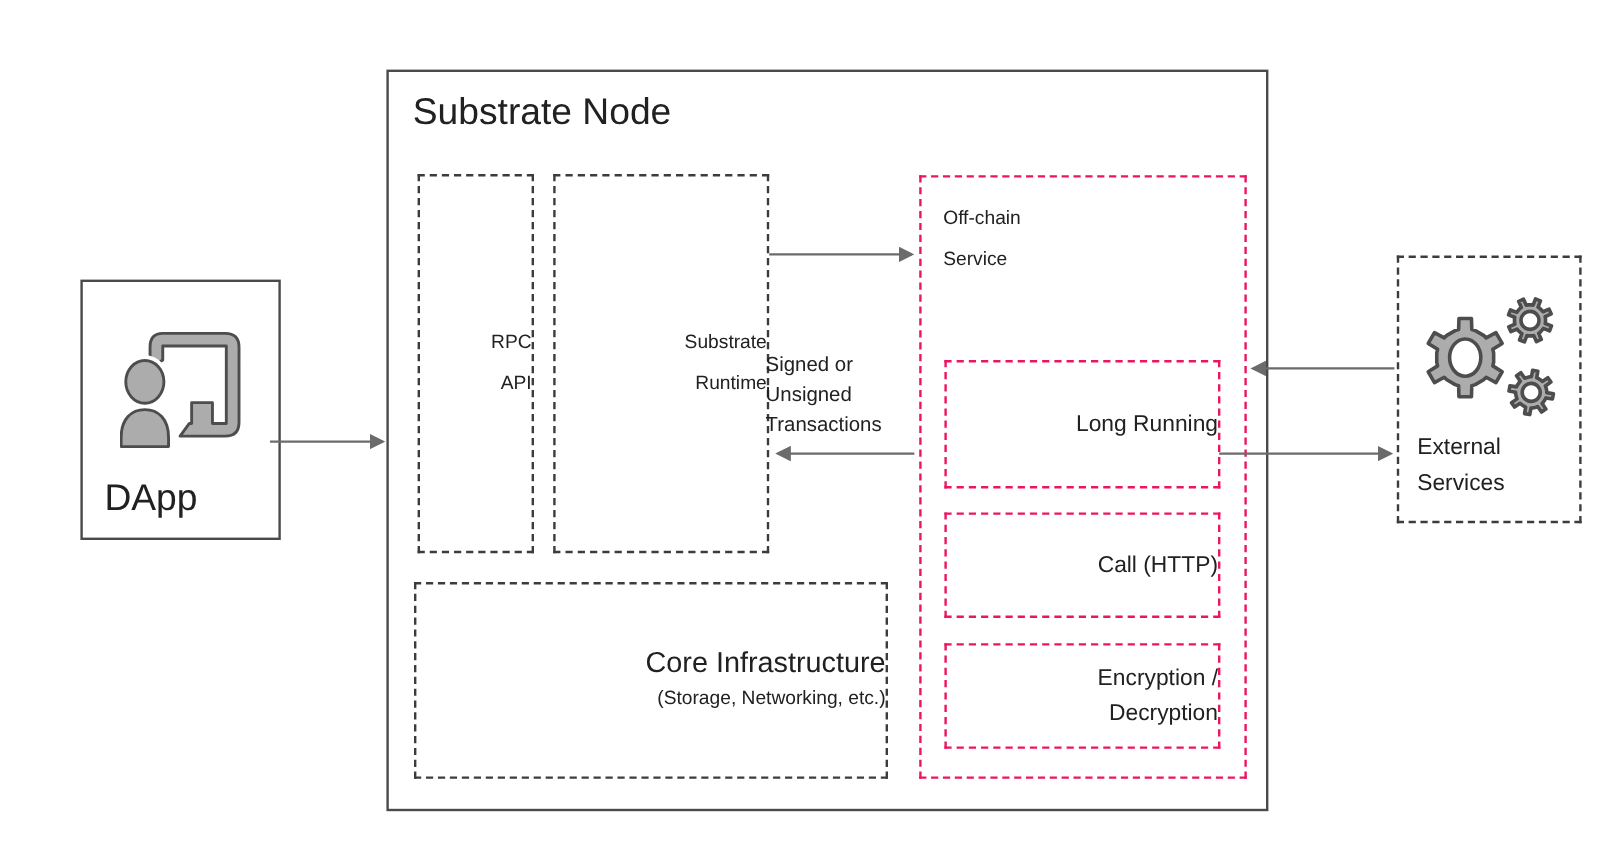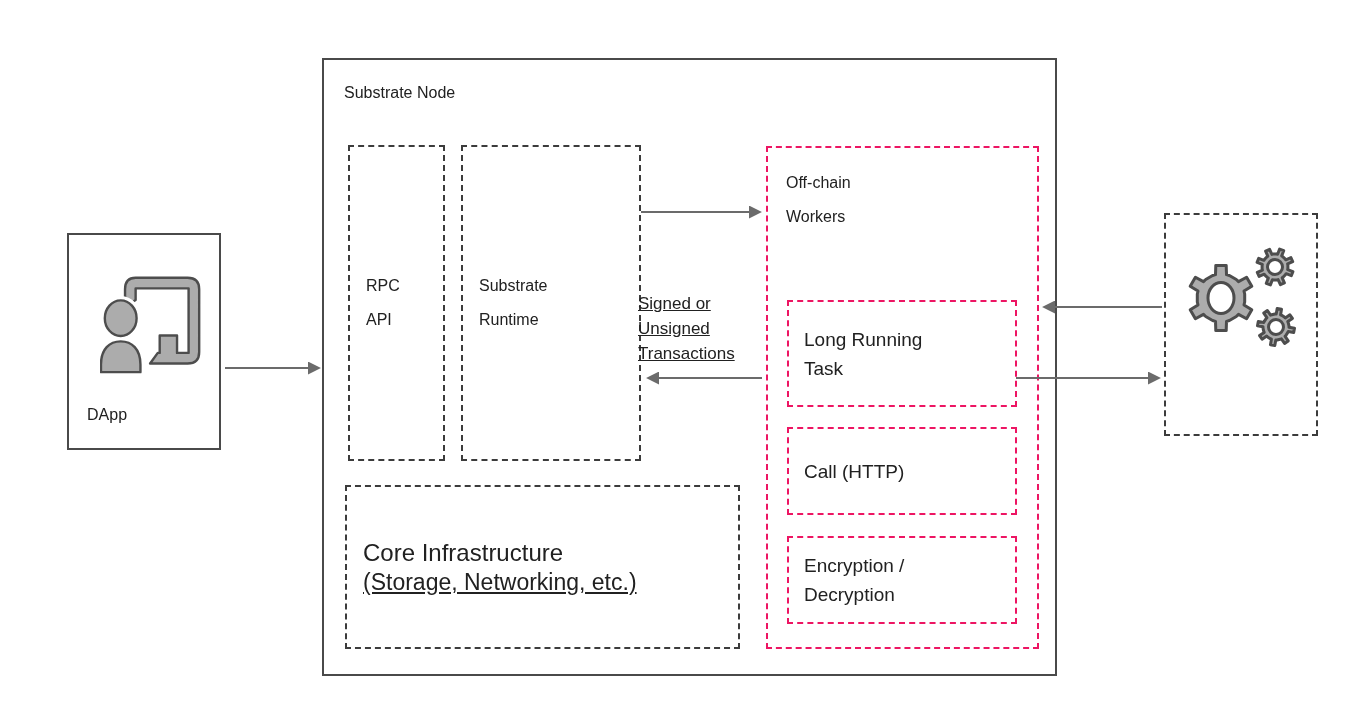--- a/index.html
+++ b/index.html
@@ -4,36 +4,36 @@
 <style>
   html,body{margin:0;padding:0;background:#ffffff;}
   #canvas{
     position:relative;width:1351px;height:714px;background:#ffffff;overflow:hidden;
     font-family:"Liberation Sans",sans-serif;color:#212121;
   }
   .abs{position:absolute;box-sizing:border-box;}
   .box-solid{border:2px solid #4a4a4a;background:#ffffff;}
   .box-dash{border:2px dashed #3c3c3c;background:transparent;}
   .box-pink{border:2px dashed #ed1563;background:transparent;}
-  .vcenter{display:flex;flex-direction:column;justify-content:center;}
+  .vcenter{display:flex;flex-direction:column;justify-content:center;text-align:right;}
   .lbl-lg{font-size:16px;line-height:34px;}
   .lbl-md{font-size:19px;line-height:29px;}
-  .title{font-size:16px;line-height:30px;}
+  .title{font-size:31px;line-height:30px;}
   .core-title{font-size:24px;line-height:31px;}
-  .core-sub{font-size:23px;line-height:29px;text-decoration:underline;}
-  .edge-label{font-size:17px;line-height:25px;text-decoration:underline;}
+  .core-sub{font-size:16px;line-height:29px;}
+  .edge-label{font-size:17px;line-height:25px;}
   svg{display:block;}
   .overlay{pointer-events:none;}
 </style>
 </head>
 <body>
 
 <div id="canvas">
 
-  <div class="abs box-solid" style="left:67px;top:233px;width:154px;height:217px;text-align:center;">
+  <div class="abs box-solid" style="left:67px;top:233px;width:167px;height:217px;text-align:center;">
     <svg class="abs" style="left:31px;top:35px;" width="104" height="108" viewBox="0 0 108 108">
 
       <path d="M37,6 L91,6 Q103,6 103,18 L103,83 Q103,95 91,95 L52,95 L60,84 L62,84 L62,66 L80,66 L80,84 L92,84 L92,17 L37,17 L37,29 L26,36 L26,18 Q26,6 37,6 Z" fill="#acacac" stroke="#4d4d4d" stroke-width="2.5" stroke-linejoin="round"></path>
 
       <ellipse cx="21.5" cy="48" rx="16.5" ry="18.5" fill="#fff" stroke="#fff" stroke-width="9"></ellipse>
       <path d="M1,104 L1,96 C1,80 10,72 21.5,72 C33,72 42,80 42,96 L42,104 Z" fill="#fff" stroke="#fff" stroke-width="9"></path>
 
       <ellipse cx="21.5" cy="48" rx="16.5" ry="18.5" fill="#acacac" stroke="#4d4d4d" stroke-width="2.5"></ellipse>
       <path d="M1,104 L1,96 C1,80 10,72 21.5,72 C33,72 42,80 42,96 L42,104 Z" fill="#acacac" stroke="#4d4d4d" stroke-width="2.5" stroke-linejoin="round"></path>
     </svg>
@@ -54,26 +54,25 @@
     </div>
 
     <div class="abs box-dash vcenter" style="left:21px;top:425px;width:395px;height:164px;padding-left:16px;">
       <span class="core-title">Core Infrastructure</span>
       <span class="core-sub">(Storage, Networking, etc.)</span>
     </div>
 
     <div class="abs box-pink" style="left:442px;top:86px;width:273px;height:503px;">
       <div class="abs lbl-lg" style="left:18px;top:18px;">
         <div>Off-chain</div>
-        <div>Workers</div>
+        <div>Service</div>
       </div>
 
       <div class="abs box-pink vcenter lbl-md" style="left:19px;top:152px;width:230px;height:107px;padding-left:15px;">
         <span>Long Running</span>
-        <span>Task</span>
       </div>
 
       <div class="abs box-pink vcenter lbl-md" style="left:19px;top:279px;width:230px;height:88px;padding-left:15px;">
         <span>Call (HTTP)</span>
       </div>
 
       <div class="abs box-pink vcenter lbl-md" style="left:19px;top:388px;width:230px;height:88px;padding-left:15px;">
         <span>Encryption /</span>
         <span>Decryption</span>
       </div>
@@ -84,20 +83,24 @@
     <svg class="abs" style="left:19px;top:27px;" width="115" height="108" viewBox="0 0 115 108">
       <g fill="#acacac" stroke="#4d4d4d" stroke-width="3" stroke-linejoin="round">
         <path d="M91.3 12.1L92.6 12.3L94.6 7.1L98.7 8.7L96.7 13.9L97.7 14.6L100.1 16.8L100.8 17.8L105.9 15.6L107.7 19.6L102.6 21.9L102.9 23.1L102.9 26.3L102.7 27.6L107.9 29.6L106.3 33.7L101.1 31.7L100.4 32.7L98.2 35.1L97.2 35.8L99.4 40.9L95.4 42.7L93.1 37.6L91.9 37.9L88.7 37.9L87.4 37.7L85.4 42.9L81.3 41.3L83.3 36.1L82.3 35.4L79.9 33.2L79.2 32.2L74.1 34.4L72.3 30.4L77.4 28.1L77.1 26.9L77.1 23.7L77.3 22.4L72.1 20.4L73.7 16.3L78.9 18.3L79.6 17.3L81.8 14.9L82.8 14.2L80.6 9.1L84.6 7.3L86.9 12.4L88.1 12.1Z"></path>
         <circle cx="90" cy="25" r="7.5" fill="#ffffff"></circle>
         <path d="M99.4 75.1L100.3 75.9L104.9 72.8L107.4 76.4L102.8 79.6L103.3 80.8L104.0 83.9L104.0 85.2L109.5 86.2L108.7 90.5L103.2 89.6L102.7 90.7L100.9 93.4L100.1 94.3L103.2 98.9L99.6 101.4L96.4 96.8L95.2 97.3L92.1 98.0L90.8 98.0L89.8 103.5L85.5 102.7L86.4 97.2L85.3 96.7L82.6 94.9L81.7 94.1L77.1 97.2L74.6 93.6L79.2 90.4L78.7 89.2L78.0 86.1L78.0 84.8L72.5 83.8L73.3 79.5L78.8 80.4L79.3 79.3L81.1 76.6L81.9 75.7L78.8 71.1L82.4 68.6L85.6 73.2L86.8 72.7L89.9 72.0L91.2 72.0L92.2 66.5L96.5 67.3L95.6 72.8L96.7 73.3Z"></path>
         <circle cx="91" cy="85" r="7.5" fill="#ffffff"></circle>
         <path d="M27.6 33.5L30.5 32.6L30.8 23.4L41.2 23.4L41.5 32.6L44.4 33.5L51.3 37.5L53.5 39.6L61.6 35.2L66.8 44.2L59.0 49.1L59.7 52.0L59.7 60.0L59.0 62.9L66.8 67.8L61.6 76.8L53.5 72.4L51.3 74.5L44.4 78.5L41.5 79.4L41.2 88.6L30.8 88.6L30.5 79.4L27.6 78.5L20.7 74.5L18.5 72.4L10.4 76.8L5.2 67.8L13.0 62.9L12.3 60.0L12.3 52.0L13.0 49.1L5.2 44.2L10.4 35.2L18.5 39.6L20.7 37.5Z"></path>
         <ellipse cx="36" cy="56" rx="13" ry="15.5" fill="#ffffff"></ellipse>
       </g>
     </svg>
+    <div class="abs lbl-md" style="left:15px;top:143px;line-height:30px;">
+      <div>External</div>
+      <div>Services</div>
+    </div>
   </div>
 
   <div class="abs edge-label" style="left:638px;top:291px;width:128px;">Signed or Unsigned Transactions</div>
 
   <svg class="abs overlay" style="left:0;top:0;" width="1351" height="714" viewBox="0 0 1351 714">
     <defs>
       <marker id="ah" viewBox="0 0 10 10" refX="8.5" refY="5" markerWidth="6.5" markerHeight="6.5" orient="auto-start-reverse" markerUnits="strokeWidth">
         <path d="M0,0 L10,5 L0,10 Z" fill="#6b6b6b"></path>
       </marker>
     </defs>

